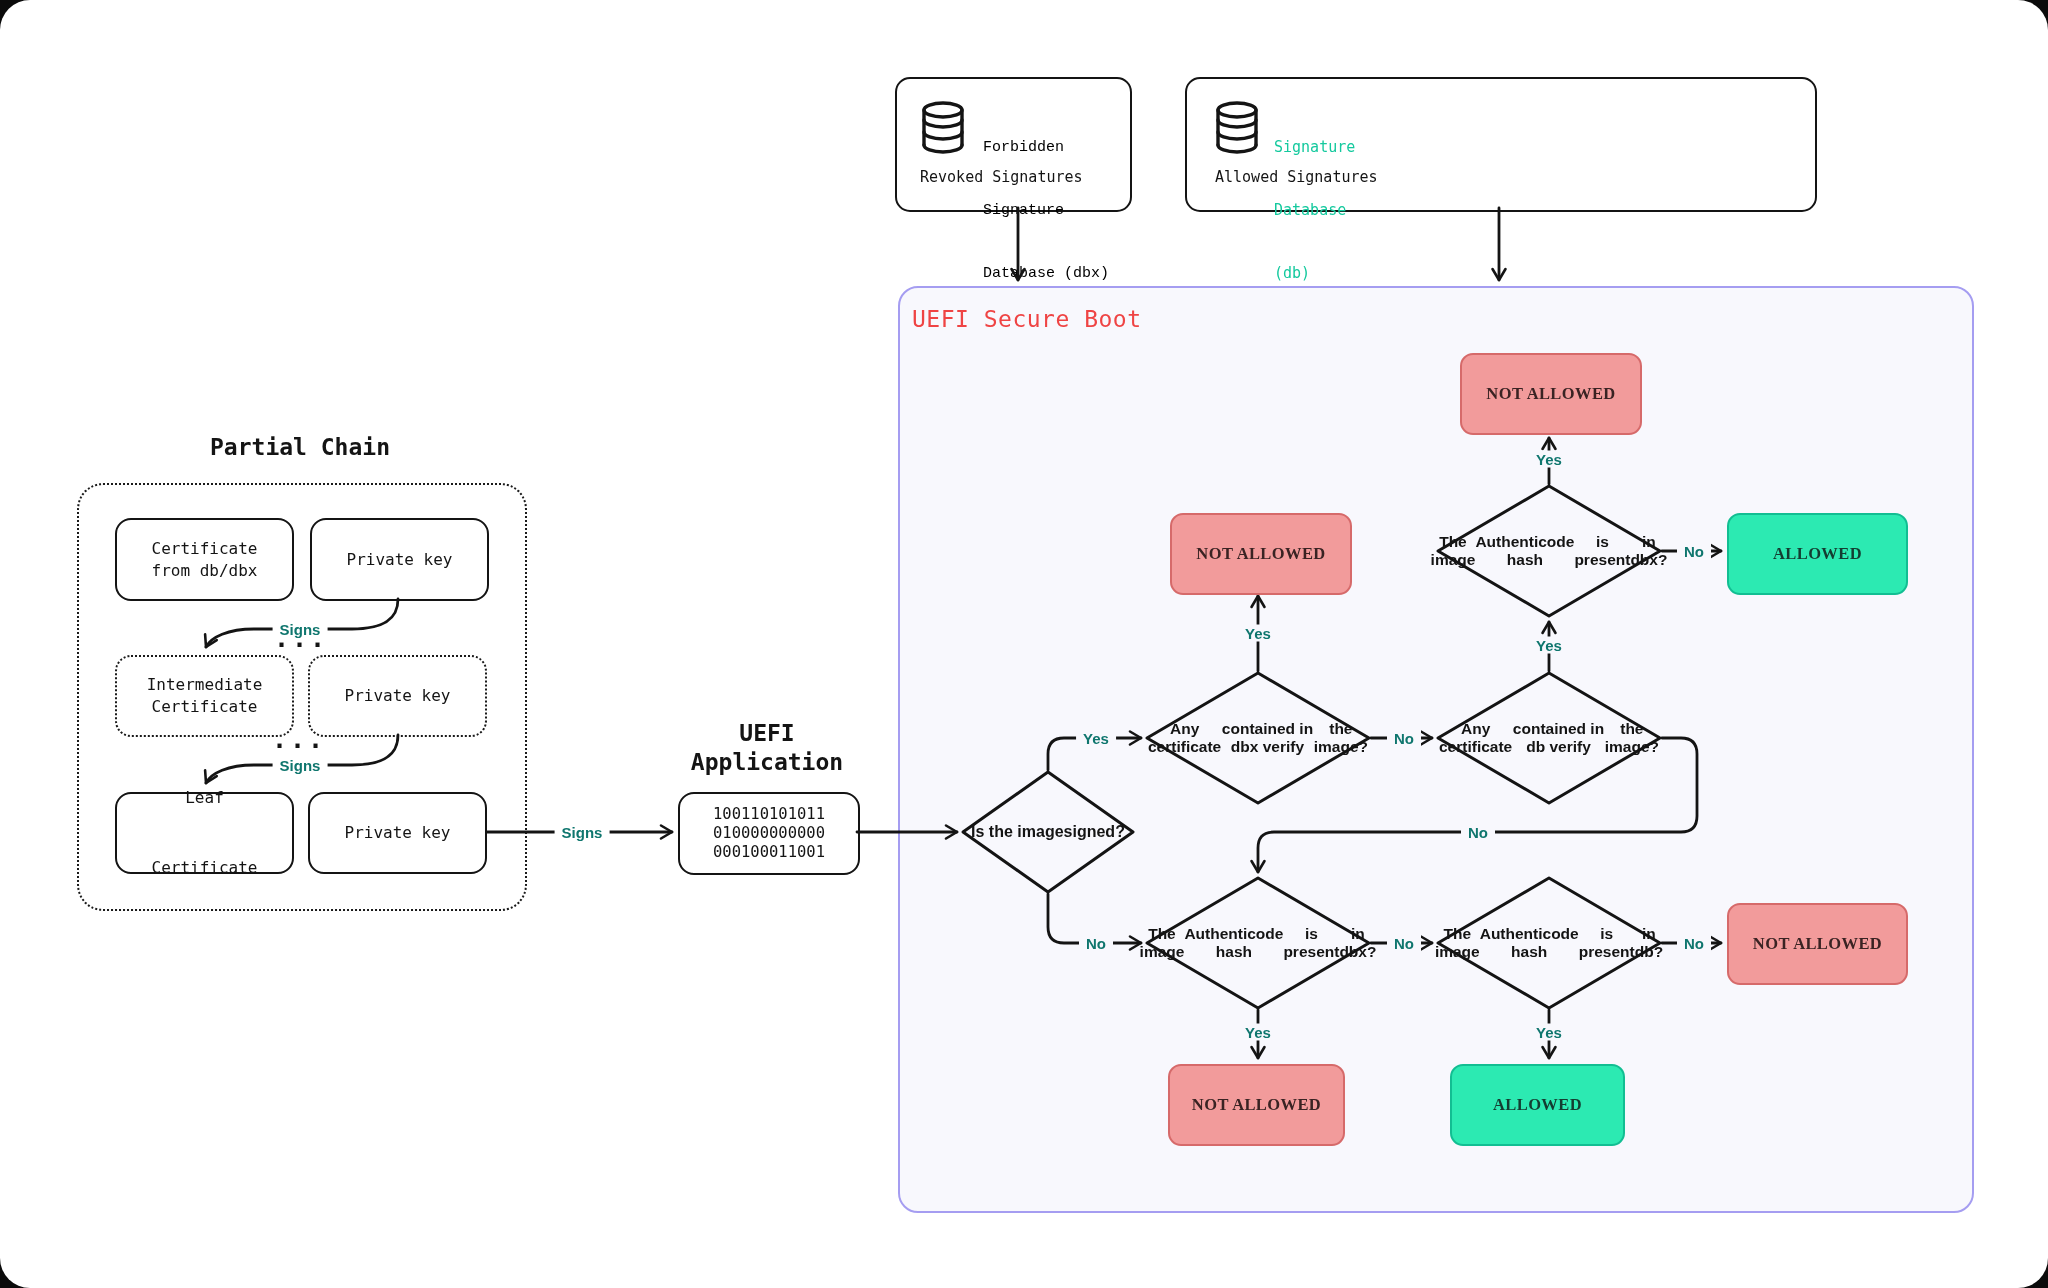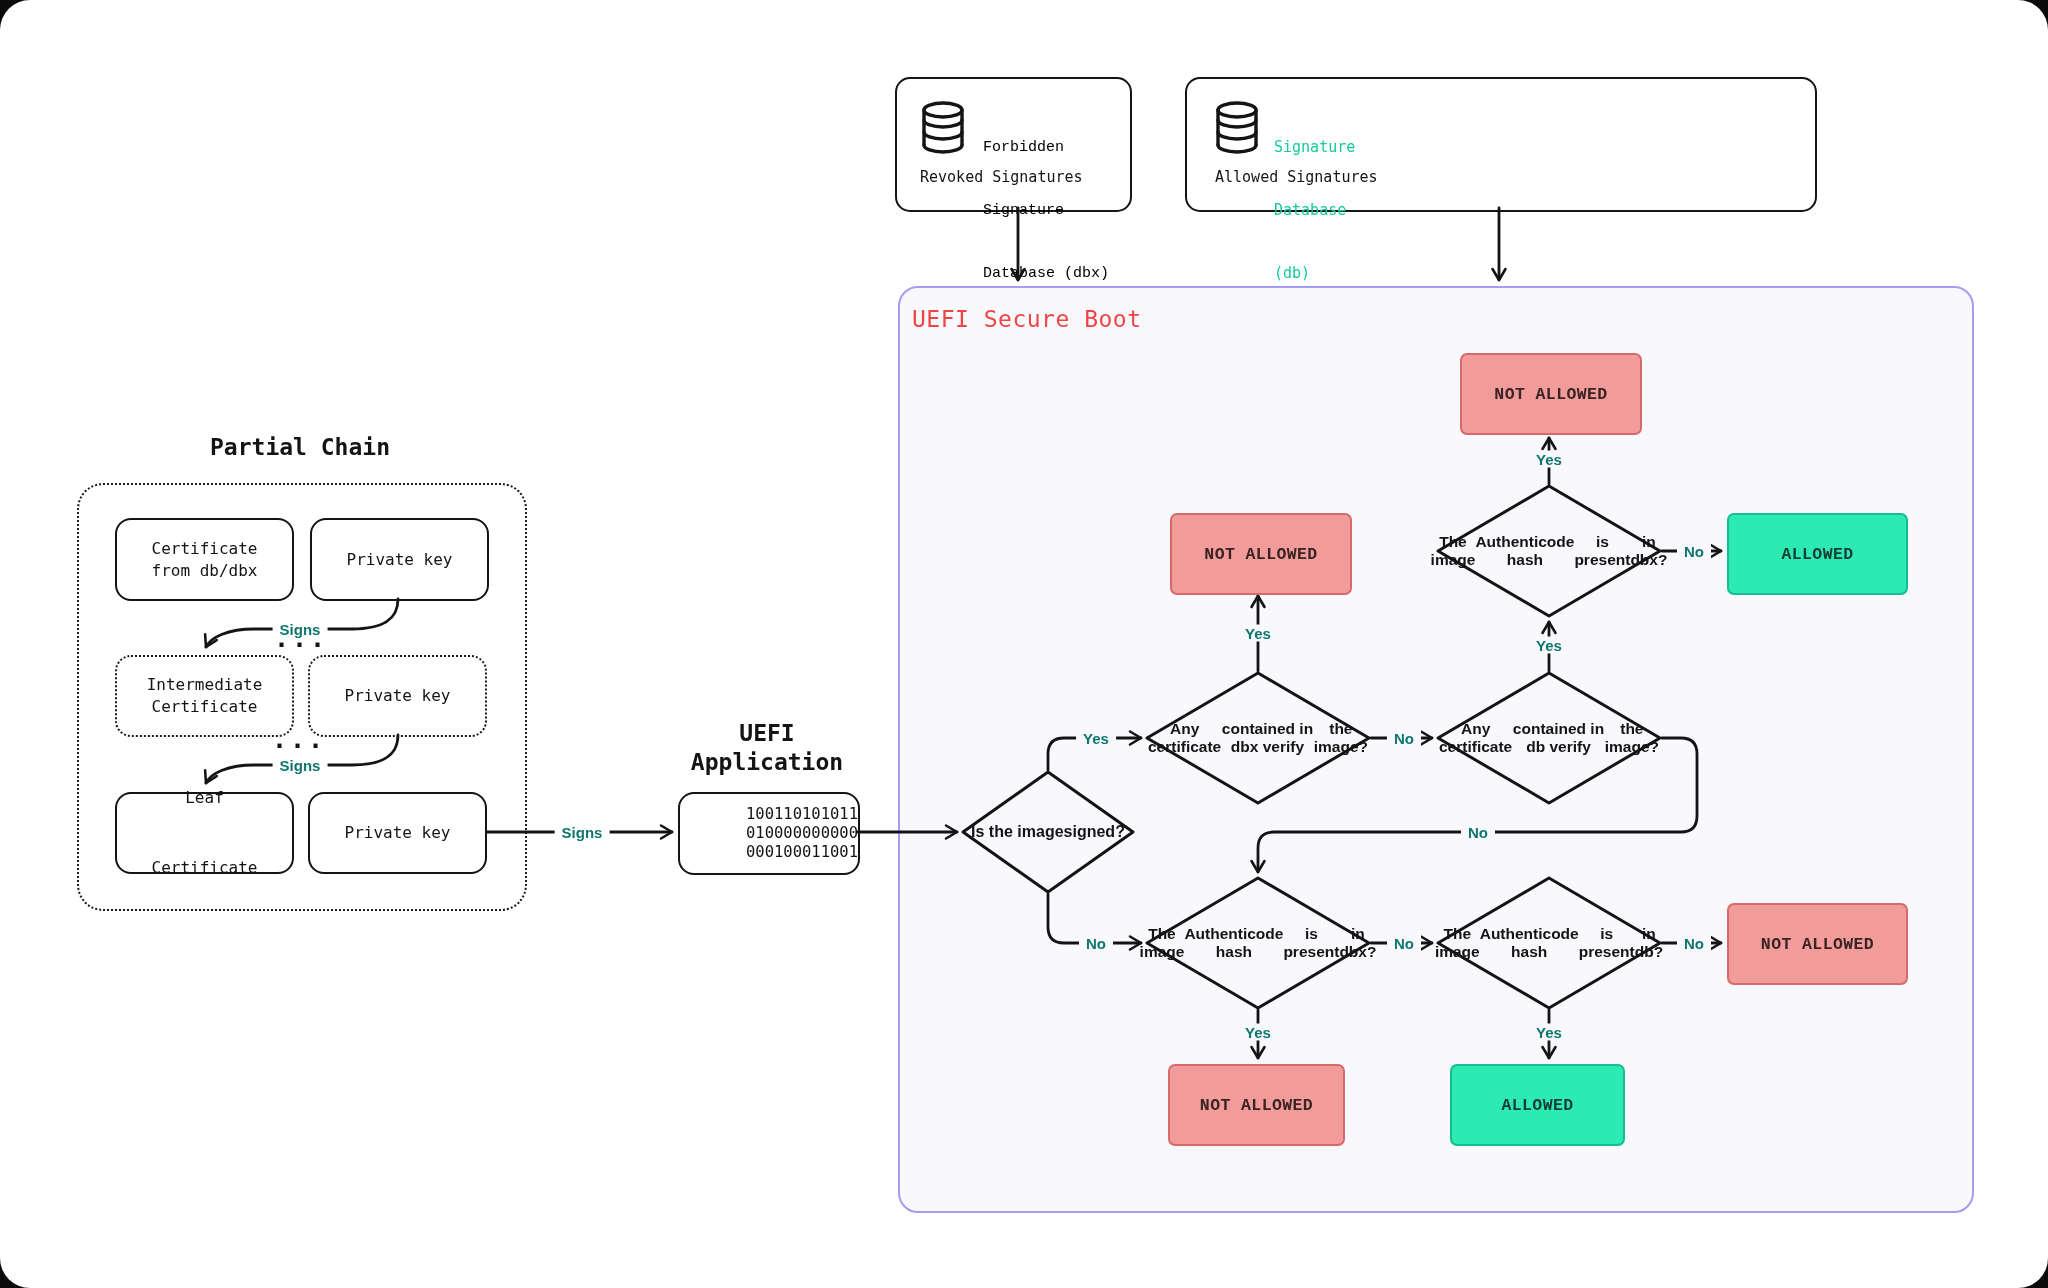--- a/index.html
+++ b/index.html
@@ -20,21 +20,21 @@
   .chainbox.dotted{border:2.4px dotted #1a1a1a;}
   .pc-outer{position:absolute;left:77px;top:483px;width:446px;height:424px;
       border:2.4px dotted #1a1a1a;border-radius:26px;}
   .pc-title{position:absolute;left:300px;top:447px;transform:translate(-50%,-50%);
       font-size:23px;font-weight:bold;white-space:nowrap;}
 
   .app-title{position:absolute;left:767px;top:748px;transform:translate(-50%,-50%);
       font-size:23px;font-weight:bold;line-height:29px;text-align:center;white-space:nowrap;}
   .app-box{position:absolute;left:678px;top:792px;width:178px;height:79px;
       background:#fff;border:2.6px solid #141414;border-radius:16px;
-      display:flex;flex-direction:column;align-items:flex-end;justify-content:center;
+      display:flex;flex-direction:column;align-items:center;justify-content:center;
       font-size:15.5px;line-height:19px;}
 
   
   .dbx-box{left:895px;top:77px;width:233px;height:131px;}
   .db-box{left:1185px;top:77px;width:628px;height:131px;}
   .db-label{position:absolute;font-size:15px;line-height:21px;white-space:pre;}
   .red-t{color:#000000;font-family:Liberation Mono, monospace;}
   .teal-t{color:#14C99E;}
   .db-caption{position:absolute;font-size:15px;white-space:nowrap;}
   .db-note{position:absolute;font-size:15px;line-height:21.5px;white-space:nowrap;}
@@ -44,22 +44,22 @@
   .dtext{position:absolute;display:flex;flex-direction:row;align-items:center;justify-content:center;
       text-align:center;font-family:"Liberation Sans",sans-serif;font-weight:bold;
       font-size:15.5px;line-height:18.5px;color:#141414;}
   .lbl{position:absolute;transform:translate(-50%,-50%);font-family:"Liberation Sans",sans-serif;
       font-weight:bold;font-size:15px;color:#0f766e;padding:0 7px;white-space:nowrap;}
   .lbl.w{background:#ffffff;}
   .lbl.v{background:#F8F8FD;}
   .dots{position:absolute;transform:translate(-50%,-50%);font-size:25px;font-weight:900;
       letter-spacing:3px;background:#fff;padding:0 3px;line-height:12px;}
 
-  .term{position:absolute;border-radius:7px;display:flex;align-items:center;justify-content:center;
-      font-family:Liberation Mono, monospace;font-weight:bold;font-size:16.5px;letter-spacing:.4px;}
+  .term{position:absolute;border-radius:13px;display:flex;align-items:center;justify-content:center;
+      font-family:Liberation Serif, serif;font-weight:bold;font-size:16.5px;letter-spacing:.4px;}
   .term.red{background:#F29B9B;border:2.6px solid #D66A6A;color:#3A2323;}
   .term.green{background:#2CEAB2;border:2.6px solid #12BE92;color:#143D31;}
 </style>
 </head>
 <body>
 
 <div class="page">
 
   <div class="sb-container"></div>
 

